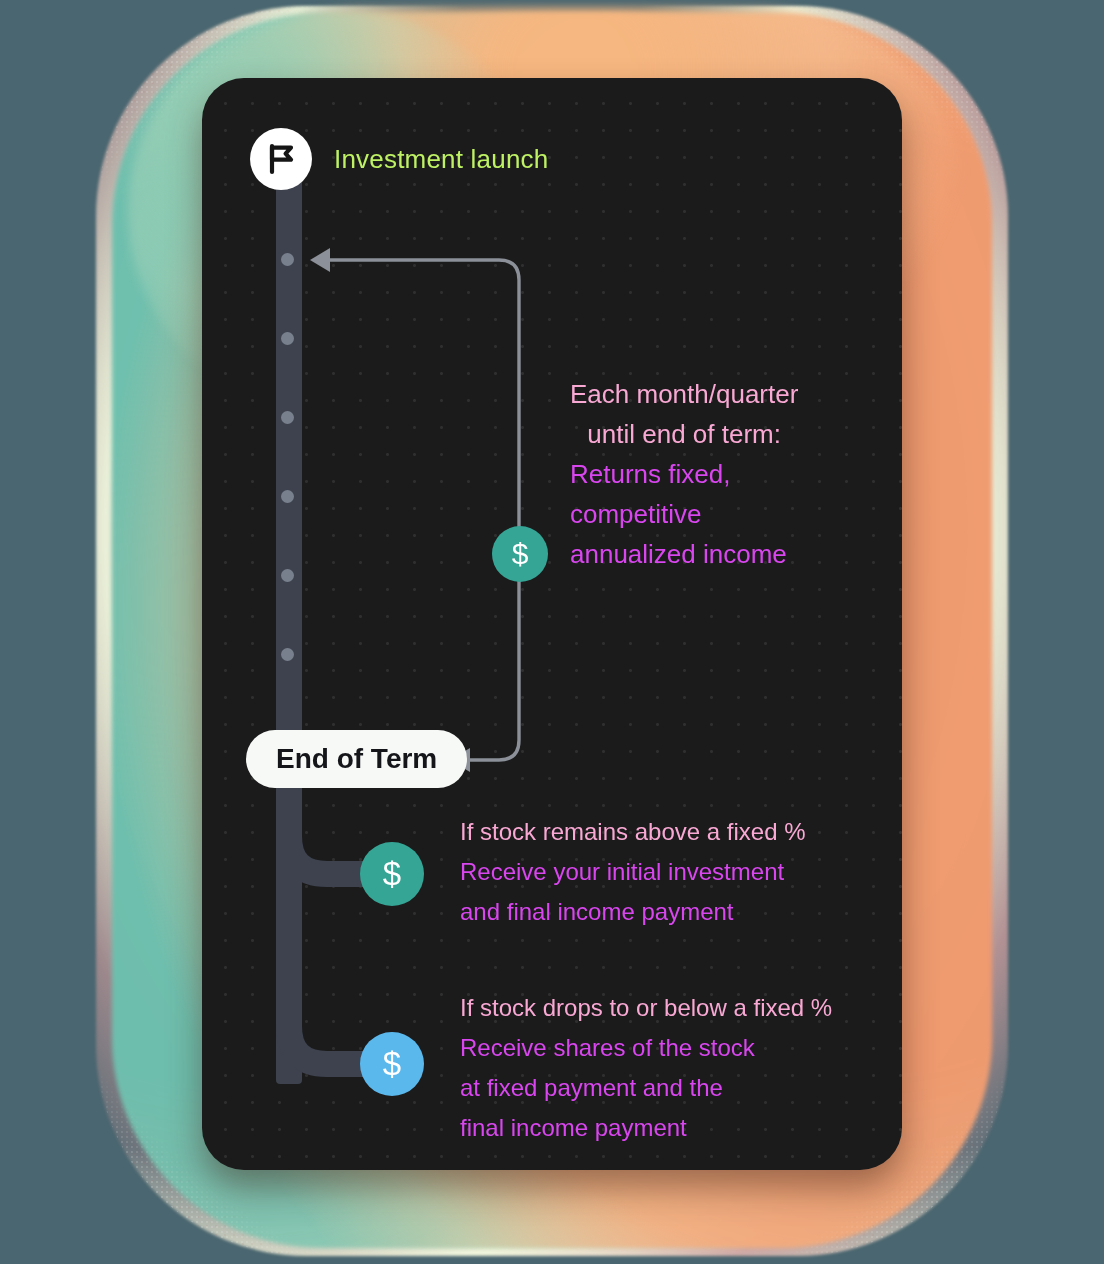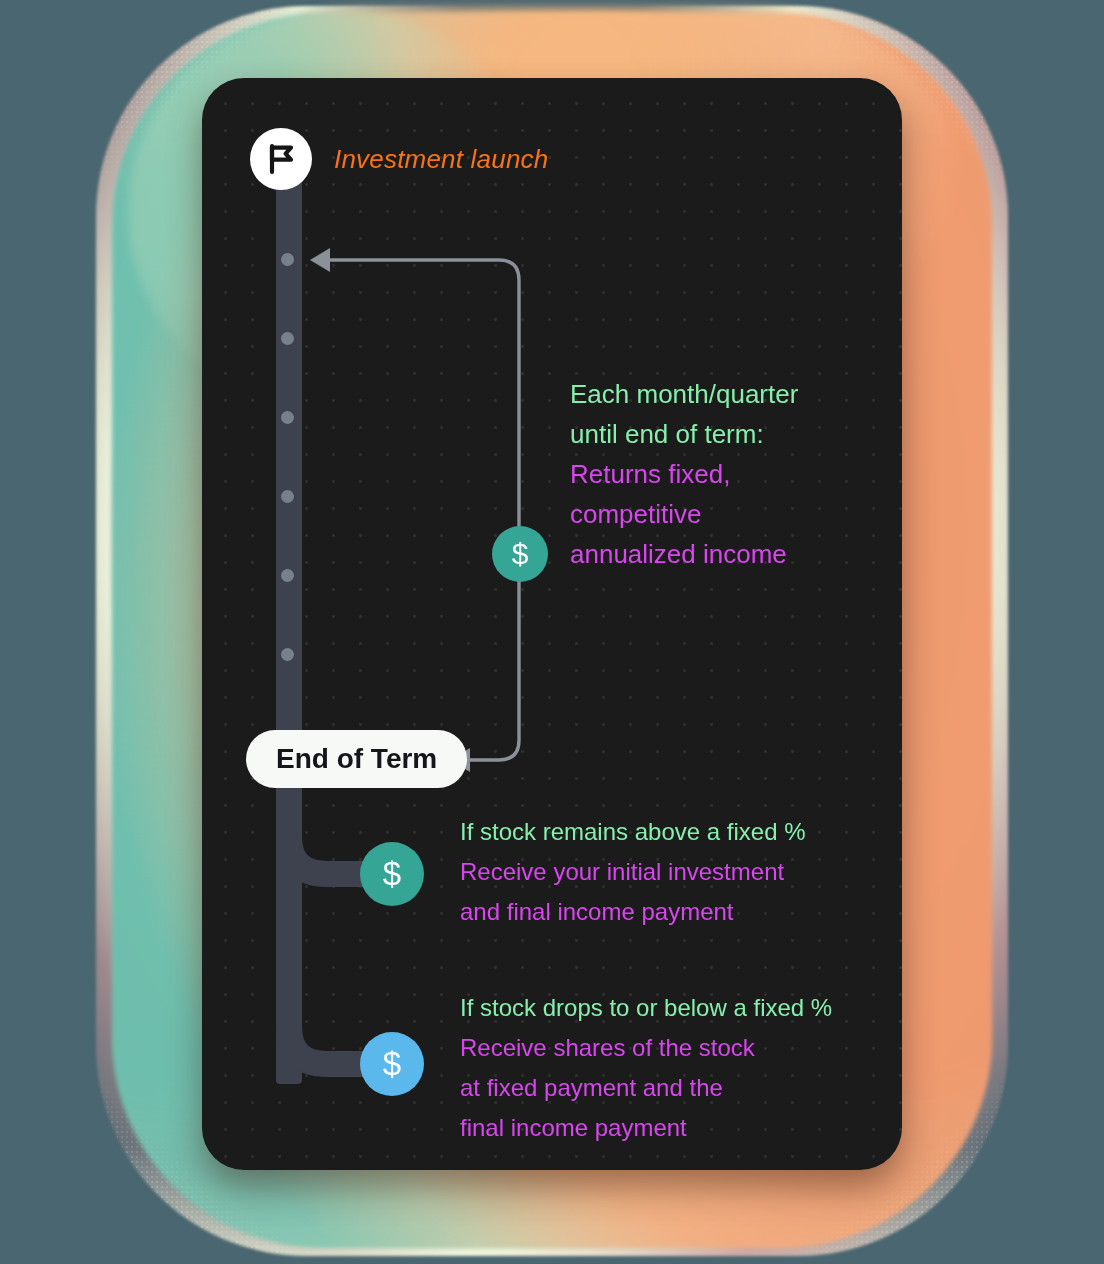--- a/index.html
+++ b/index.html
@@ -74,21 +74,21 @@
     background-position:10px 12px;
     pointer-events:none;
   }
 
   
   #header{position:absolute;left:48px;top:50px;display:flex;align-items:center;gap:22px;z-index:6;}
   #logo-badge{
     width:62px;height:62px;border-radius:50%;background:#fff;
     display:flex;align-items:center;justify-content:center;flex:0 0 auto;
   }
-  #header-title{color:#f97316;font-size:26px;letter-spacing:.2px;white-space:nowrap;font-style:italic;}
+  #header-title{color:#bef264;font-size:26px;letter-spacing:.2px;white-space:nowrap;}
 
   
   #rail{
     position:absolute;left:74px;top:68px;width:26px;height:938px;
     background:#3d424e;border-radius:0 0 4px 4px;z-index:1;
   }
   .rail-dot{
     position:absolute;left:79px;width:13px;height:13px;border-radius:50%;
     background:#78808e;z-index:2;
   }
@@ -106,21 +106,21 @@
 
   
   .money-node{
     position:absolute;border-radius:50%;
     display:flex;align-items:center;justify-content:center;z-index:5;
     color:#fff;font-weight:normal;
   }
 
   
   .block{position:absolute;z-index:4;}
-  .block .bold{color:#86efac;font-size:25px;line-height:40px;white-space:nowrap;}
+  .block .bold{color:#f9a8d4;font-size:25px;line-height:40px;white-space:nowrap;text-align:center;}
   .block .dim{color:#d946ef;font-size:25px;line-height:40px;white-space:nowrap;}
   #block-1 .bold,#block-1 .dim{font-size:26px;line-height:40px;}
   #block-2 .bold,#block-2 .dim,#block-3 .bold,#block-3 .dim{font-size:24px;line-height:40px;margin-left:6px;}
 </style>
 </head>
 <body>
 
 <div id="stage">
 
   <div class="paint paint-rim"></div>

